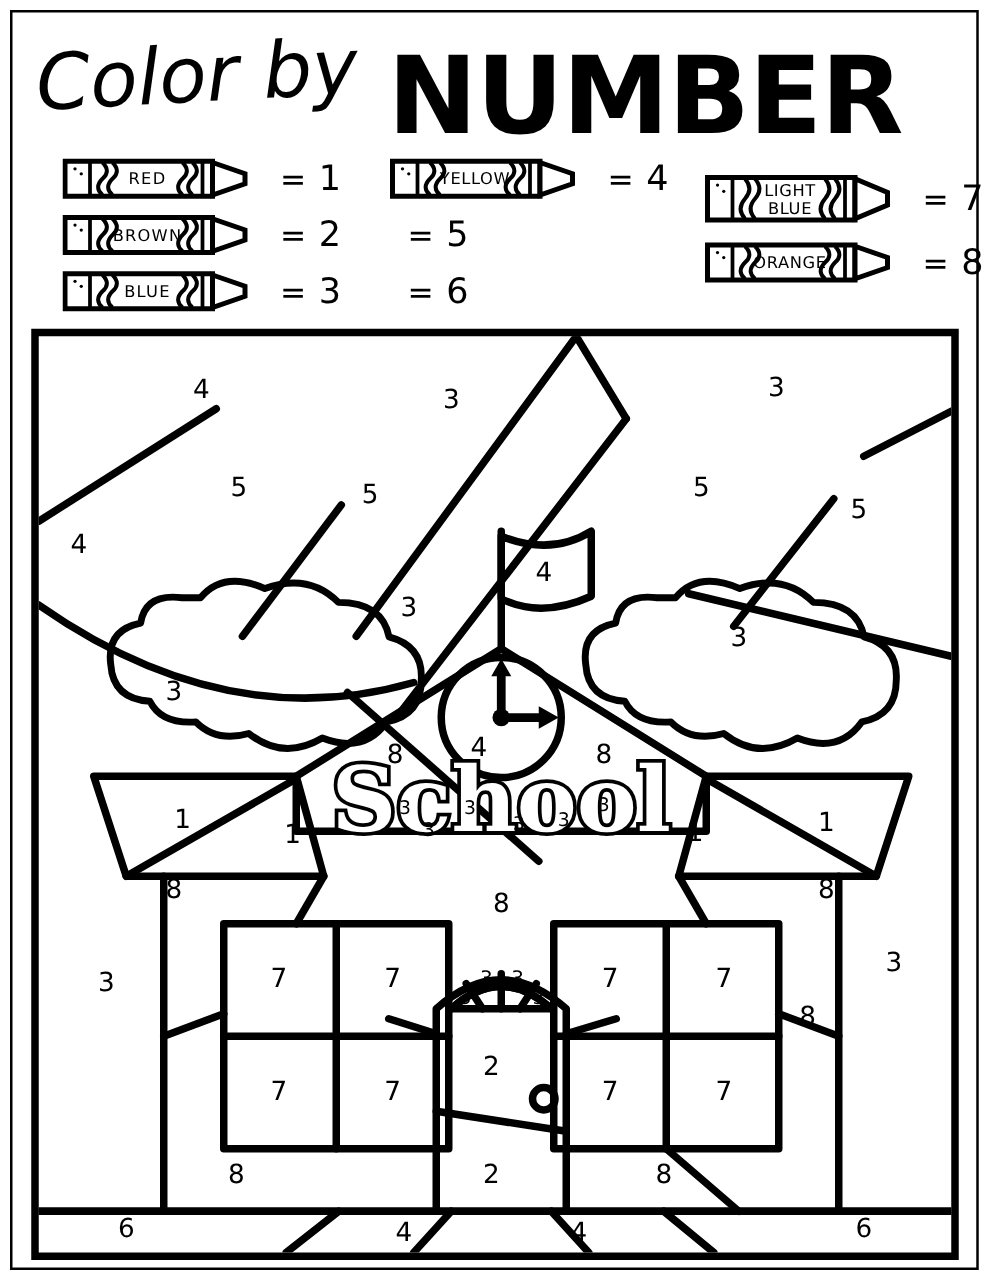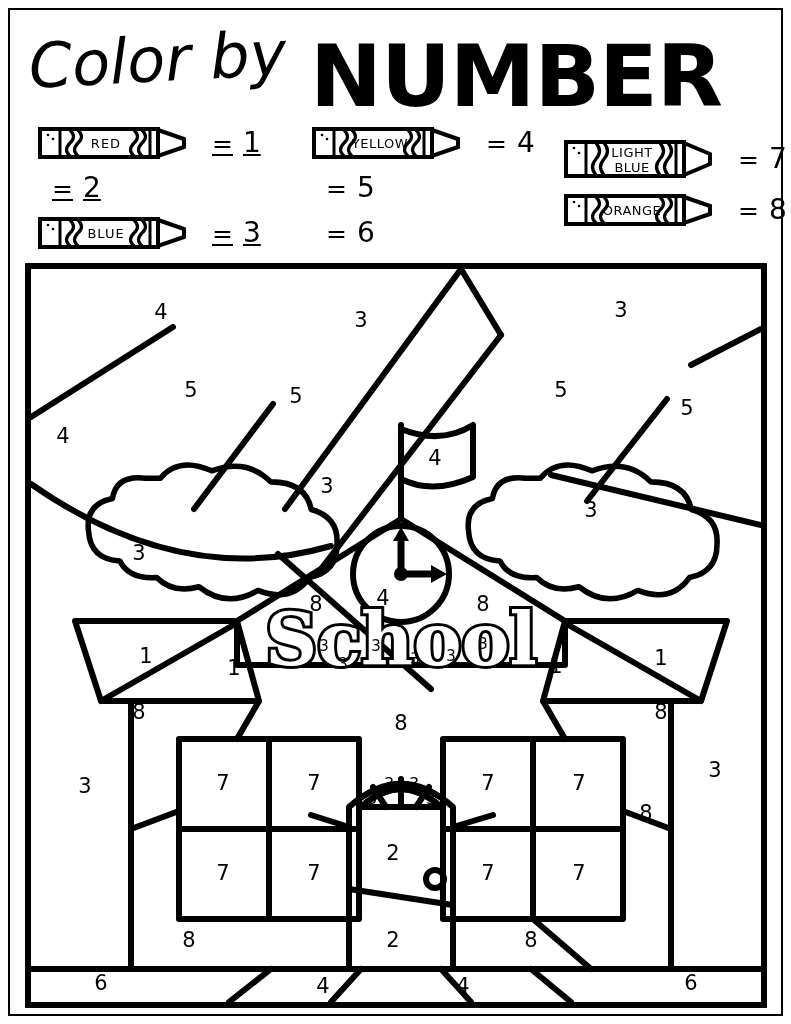--- a/index.html
+++ b/index.html
@@ -47,21 +47,21 @@
     position: absolute;
     left: 34px;
     top: 126px;
     width: 730px;
     height: 125px;
   }
   .legend-col {
     position: absolute;
     top: 0;
   }
-  .legend-col.c1 { left: 4px; text-decoration: underline; }
+  .legend-col.c1 { left: 16px; }
   .legend-col.c2 { left: 278px; }
   .legend-col.c3 { left: 530px; }
 
   .legend-item {
     display: flex;
     align-items: center;
     height: 34px;
     margin-bottom: 11px;
   }
   .legend-item.tall { margin-bottom: 13px; }
@@ -134,20 +134,35 @@
             <circle cx="10" cy="9" r="1.3" fill="#000"></circle>
               <circle cx="15" cy="13" r="1.3" fill="#000"></circle>
             <text class="lbl" x="68" y="18" font-size="13" letter-spacing="1">RED</text>
           </svg>
         </span>
         <span class="eq">=</span>
         <span class="num">1</span>
       </div>
 
       <div class="legend-item">
+        <span class="crayon-wrap">
+          <svg width="160" height="34" viewBox="0 0 160 34" xmlns="http://www.w3.org/2000/svg">
+            <rect x="2" y="3" width="118" height="28" fill="#fff" stroke="#000" stroke-width="4"></rect>
+            <line x1="22" y1="3" x2="22" y2="31" stroke="#000" stroke-width="3"></line>
+            <path d="M32 4 q7 7 0 13 q-7 7 0 13" fill="none" stroke="#000" stroke-width="3.2"></path>
+            <path d="M40 4 q7 7 0 13 q-7 7 0 13" fill="none" stroke="#000" stroke-width="3.2"></path>
+            <path d="M96 4 q7 7 0 13 q-7 7 0 13" fill="none" stroke="#000" stroke-width="3.2"></path>
+            <path d="M104 4 q7 7 0 13 q-7 7 0 13" fill="none" stroke="#000" stroke-width="3.2"></path>
+            <line x1="112" y1="3" x2="112" y2="31" stroke="#000" stroke-width="3"></line>
+            <path d="M120 4 L146 13 L146 21 L120 30 Z" fill="#fff" stroke="#000" stroke-width="4"></path>
+            <circle cx="10" cy="9" r="1.3" fill="#000"></circle>
+              <circle cx="15" cy="13" r="1.3" fill="#000"></circle>
+            <text class="lbl" x="68" y="18" font-size="13" letter-spacing="1">BROWN</text>
+          </svg>
+        </span>
         <span class="eq">=</span>
         <span class="num">2</span>
       </div>
 
       <div class="legend-item">
         <span class="crayon-wrap">
           <svg width="160" height="34" viewBox="0 0 160 34" xmlns="http://www.w3.org/2000/svg">
             <rect x="2" y="3" width="118" height="28" fill="#fff" stroke="#000" stroke-width="4"></rect>
             <line x1="22" y1="3" x2="22" y2="31" stroke="#000" stroke-width="3"></line>
             <path d="M32 4 q7 7 0 13 q-7 7 0 13" fill="none" stroke="#000" stroke-width="3.2"></path>

